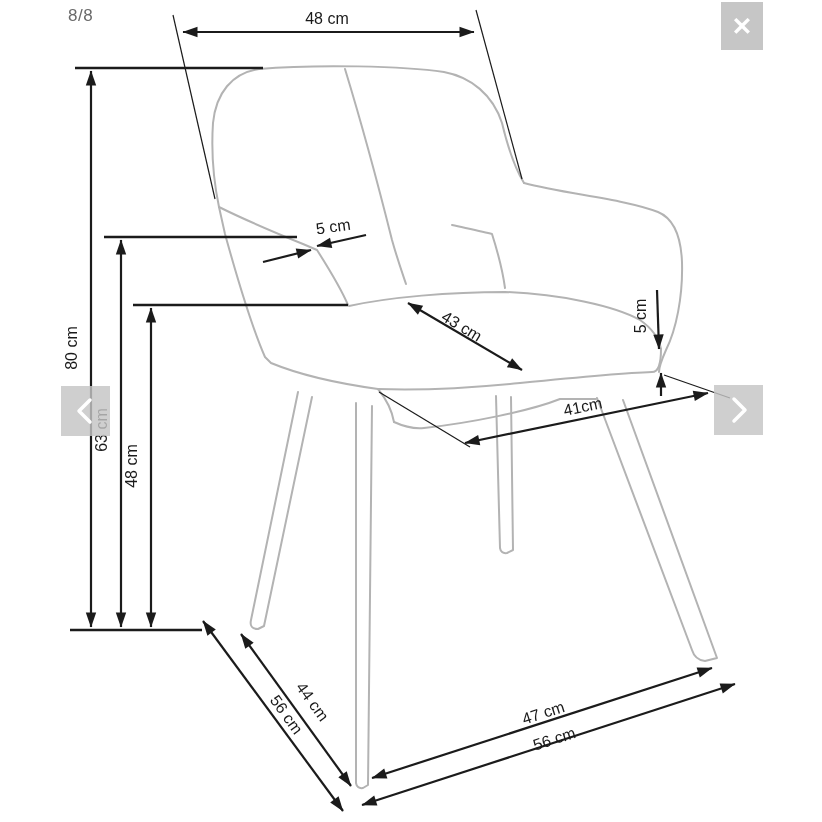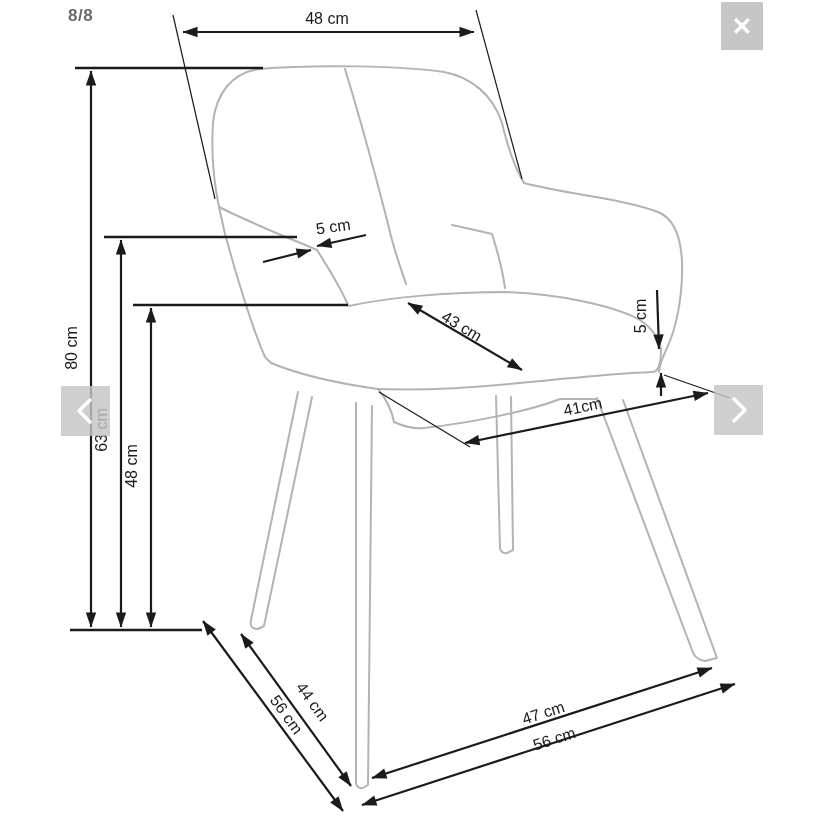--- a/index.html
+++ b/index.html
@@ -1,18 +1,18 @@
 <!DOCTYPE html>
 <html><head>
 <meta charset="utf-8">
 <style>
   html,body{margin:0;padding:0;background:#fff;}
   .stage{position:relative;width:822px;height:822px;background:#ffffff;overflow:hidden;
          font-family:"Liberation Sans", sans-serif;}
-  .pager{position:absolute;left:68px;top:6px;font-size:17px;color:#6a6a6a;letter-spacing:.5px;font-weight:bold;}
+  .pager{position:absolute;left:68px;top:6px;font-size:17px;color:#6a6a6a;letter-spacing:.5px;}
   .close-btn{position:absolute;left:721px;top:2px;width:42px;height:48px;background:#c6c6c6;
              display:flex;align-items:center;justify-content:center;color:#ffffff;
              font-size:25px;font-weight:bold;cursor:pointer;user-select:none;}
   .nav-btn{position:absolute;width:49px;height:50px;background:rgba(196,196,196,0.82);
            display:flex;align-items:center;justify-content:center;cursor:pointer;}
   .nav-left{left:61px;top:386px;}
   .nav-right{left:714px;top:385px;}
   .nav-btn svg{display:block;}
   svg.diagram{position:absolute;left:0;top:0;}
   .chair{stroke:#b3b3b3;stroke-width:2;fill:none;stroke-linecap:round;stroke-linejoin:round;}

